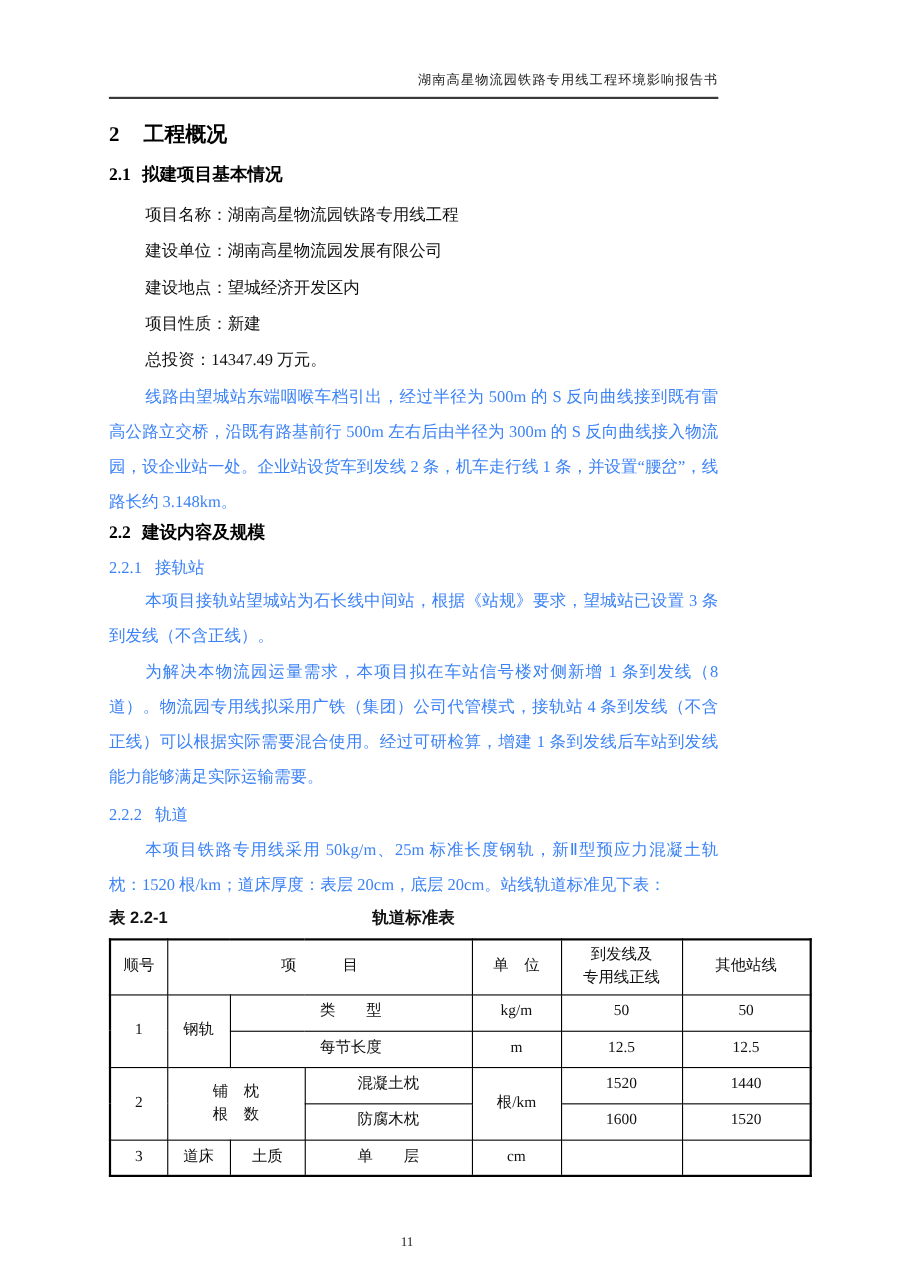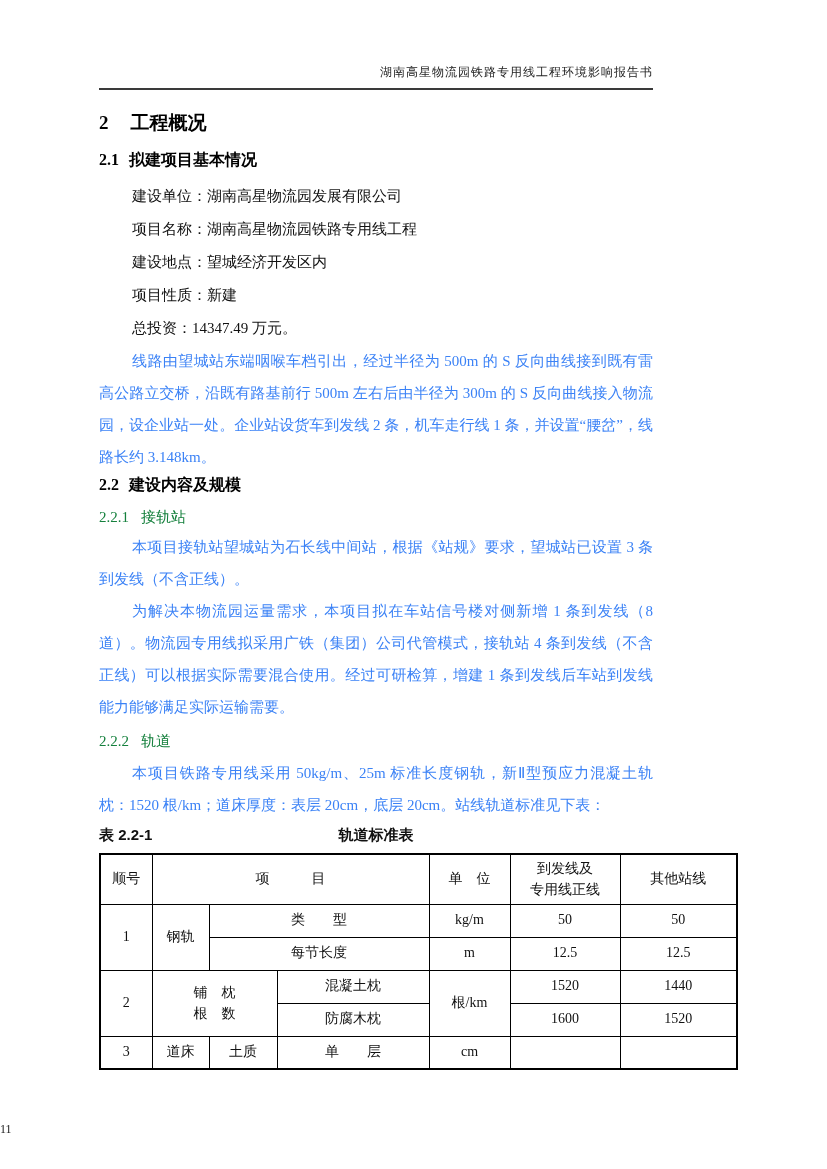--- a/index.html
+++ b/index.html
@@ -41,21 +41,21 @@
     line-height:24px;
     color:#000;
   }
   .h2 .num { margin-right:10px; font-family:"Liberation Serif", serif;margin-top:44px; }
   .h2.tight { margin-top:0; }
   .h3 {
     font-family:"Liberation Serif", serif;
     font-weight:normal;
     font-size:15px;
     line-height:24px;
-    color:#15803d;
+    color:#3b82f6;
   }
   .h3 .num { margin-right:12px; }
   
   .info-list { margin-top:8px; }
   .info-item {
     font-size:15px;
     line-height:33px;
     text-indent:2.2em;
   }
   
@@ -107,20 +107,21 @@
     padding:0 2px;
   }
   tr.hdr td { height:50px; }
   tr.r td { height:33px; }
   .two-line span { display:block; line-height:1.5; }
   
   .page-number {
     position:absolute;
     left:0; right:4px;
     bottom:32px;
+    text-align:center;
     font-size:12px;
     color:#222;
   }
 </style>
 </head>
 <body>
 
 <div class="page">
 
   <div class="running-header">
@@ -129,22 +130,22 @@
 
   <div class="h1">
     <span class="num">2</span><span>工程概况</span>
   </div>
 
   <div class="h2">
     <span class="num">2.1</span><span>拟建项目基本情况</span>
   </div>
 
   <div class="info-list">
+    <div class="info-item">项目名称：湖南高星物流园铁路专用线工程</div>
     <div class="info-item">建设单位：湖南高星物流园发展有限公司</div>
-    <div class="info-item">项目名称：湖南高星物流园铁路专用线工程</div>
     <div class="info-item">建设地点：望城经济开发区内</div>
     <div class="info-item">项目性质：新建</div>
     <div class="info-item">总投资：14347.49 万元。</div>
   </div>
 
   <div class="para">线路由望城站东端咽喉车档引出，经过半径为 500m 的 S 反向曲线接到既有雷高公路立交桥，沿既有路基前行 500m 左右后由半径为 300m 的 S 反向曲线接入物流园，设企业站一处。企业站设货车到发线 2 条，机车走行线 1 条，并设置“腰岔”，线路长约 3.148km。</div>
 
   <div class="h2 tight">
     <span class="num">2.2</span><span>建设内容及规模</span>
   </div>

